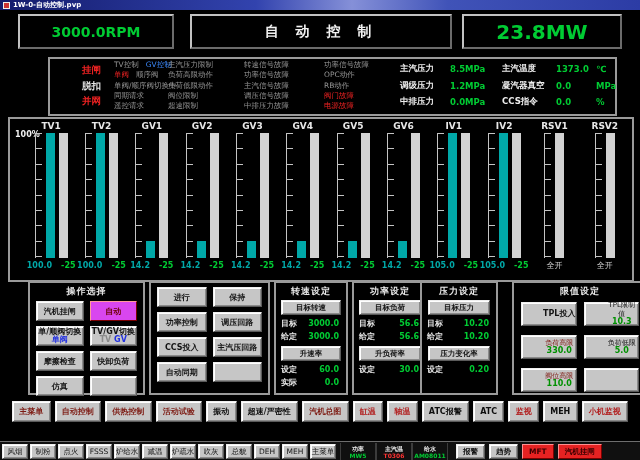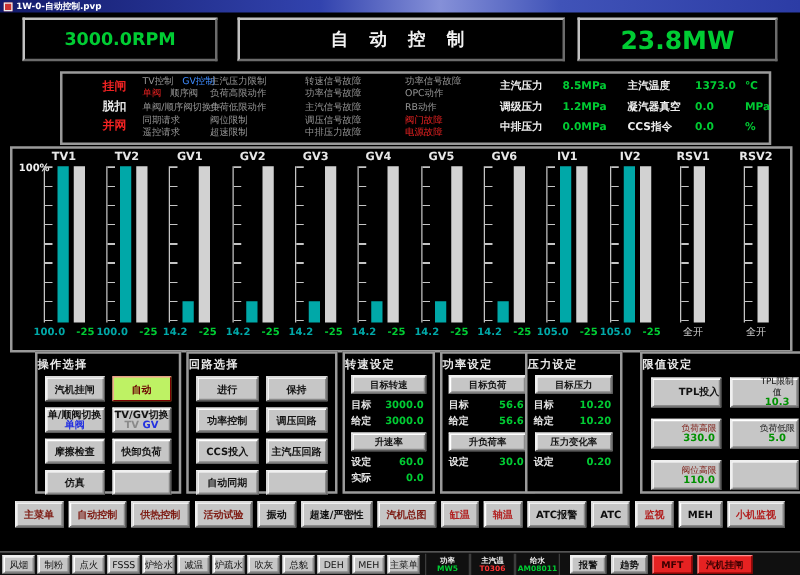--- a/index.html
+++ b/index.html
@@ -42,27 +42,27 @@
   .vg-bar{width:9px;}
   .vg-bar.actual{background:var(--teal);}
   .vg-bar.demand{background:#d2d2d2;height:100%;}
   .vg-values{height:14px;display:flex;gap:9px;font-size:8px;font-weight:bold;align-items:center;}
   .val-actual{color:var(--teal)}.val-demand{color:var(--green)}.val-open{color:#cfcfcf;font-weight:normal;}
   
   .panel{position:absolute;top:281px;height:114px;border:2px solid #9a9a9a;background:#000;box-sizing:border-box;}
   .p-op{left:28px;width:117px}.p-loop{left:149px;width:121px}
   .p-speed-setting{left:274px;width:74px}.p-power-setting{left:352px;width:76px}
   .p-pressure-setting{left:420px;width:78px}.p-limit{left:512px;width:136px}
-  .panel-title{text-align:left;color:#e8e8e8;font-size:9px;font-weight:bold;letter-spacing:1px;margin-top:2px;height:12px;}
+  .panel-title{text-align:center;color:#e8e8e8;font-size:9px;font-weight:bold;letter-spacing:1px;margin-top:2px;height:12px;}
   button{font-family:inherit;background:var(--btnface);border:1px solid;border-color:#efefef #5a5a5a #5a5a5a #efefef;
          box-shadow:inset 1px 1px 0 #fff, inset -1px -1px 0 #8a8a8a;color:#141414;display:flex;
          align-items:center;justify-content:center;padding:0;}
   .opgrid,.loopgrid{display:grid;grid-template-columns:1fr 1fr;gap:5px 6px;padding:4px 6px 0;}
   .opgrid button,.loopgrid button{height:20px;font-size:8px;font-weight:bold;}
-  .btn-red{background:#bef264;color:#6b0000;border-color:#ff9a9a #7a0000 #7a0000 #ff9a9a;box-shadow:none;}
+  .btn-red{background:#d946ef;color:#6b0000;border-color:#ff9a9a #7a0000 #7a0000 #ff9a9a;box-shadow:none;}
   .two{flex-direction:column;font-size:6.5px;line-height:8px;font-weight:bold;}
   .blue{color:#2331e0;font-weight:bold;}
   .grayt{color:#8a8a8a;}
   .blank{color:transparent;}
   .sp-btn{margin:3px auto 2px;width:85%;height:15px;font-size:7.5px;font-weight:bold;}
   .kv{margin:0 5px;height:13px;display:flex;align-items:center;font-size:8px;}
   .kv .k{color:#e4e4e4;width:28px;font-weight:bold;}
   .kv .v{color:var(--green);margin-left:auto;font-weight:bold;padding-right:2px;}
   .limit-grid{display:grid;grid-template-columns:1fr 1fr;gap:9px 7px;padding:5px 7px 0;}
   .lim-btn{height:24px;flex-direction:column;font-size:7px;line-height:8.5px;padding-left:21px;}
@@ -335,21 +335,20 @@
         <span><span class="grayt">TV</span> <span class="blue">GV</span></span>
       </button>
       <button>摩擦检查</button>
       <button>快卸负荷</button>
       <button>仿真</button>
       <button class="blank"></button>
     </div>
   </div>
 
   <div class="panel p-loop">
-    <div class="panel-title">回路选择</div>
     <div class="loopgrid">
         <button class="loop-btn">进行</button>
         <button class="loop-btn">保持</button>
         <button class="loop-btn">功率控制</button>
         <button class="loop-btn">调压回路</button>
         <button class="loop-btn">CCS投入</button>
         <button class="loop-btn">主汽压回路</button>
         <button class="loop-btn">自动同期</button>
         <button class="loop-btn blank"></button>
       </div>

